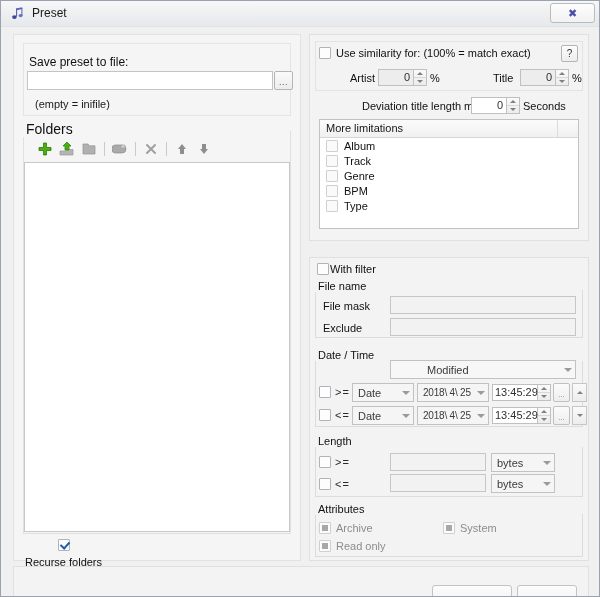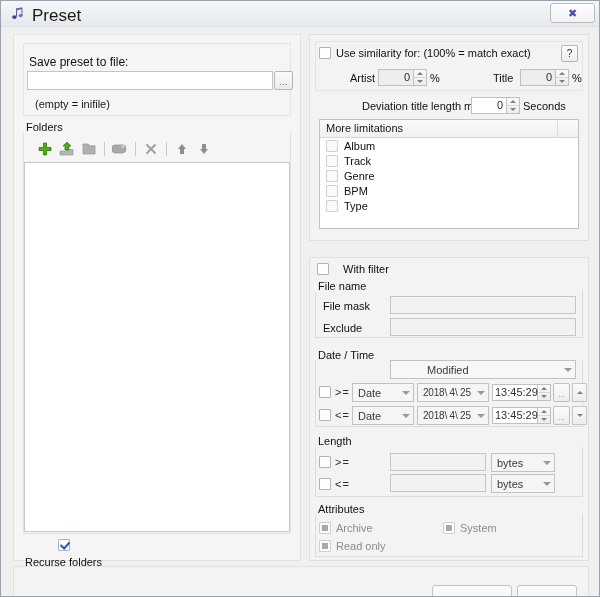--- a/index.html
+++ b/index.html
@@ -23,21 +23,21 @@
     position:absolute;left:0;top:0;width:600px;height:26px;
     background:linear-gradient(to bottom,#f6f7f8 0%,#eef0f2 45%,#e6e9ec 100%);
     border-bottom:1px solid #dfe3e6;
     box-sizing:border-box;
   }
   .title-icon{
     position:absolute;left:9px;top:5px;width:16px;height:16px;
   }
   .title-text{
     position:absolute;left:31px;top:5px;
-    font-size:17px;color:#1a1a1a;
+    font-size:12px;color:#1a1a1a;
     white-space:nowrap;
   }
   .close-btn{
     position:absolute;right:6px;top:2px;width:45px;height:20px;
     background:linear-gradient(to bottom,#fdfdfd,#f2f2f2);
     border:1px solid #b9bcbf;border-radius:3px;
     box-sizing:border-box;
     display:flex;align-items:center;justify-content:center;
     cursor:pointer;
   }
@@ -73,21 +73,21 @@
     cursor:pointer;
   }
   #empty-hint{left:34px;top:97px;font-size:11px;color:#1a1a1a;}
 
   
   #folders-group{
     position:absolute;left:22px;top:130px;width:268px;height:403px;
     border:1px solid #e0e0e0;border-top:none;box-sizing:border-box;background:transparent;
   }
   #folders-legend{position:absolute;left:22px;top:120px;background:#f5f5f5;
-     padding:0 3px;font-size:11px;color:#101010;}
+     padding:0 3px;font-size:14px;color:#101010;}
   #folders-toolbar{
     position:absolute;left:23px;top:136px;width:266px;height:24px;
     display:flex;align-items:center;gap:0px;padding-left:10px;box-sizing:border-box;
   }
   .tb-btn{width:22px;height:22px;display:flex;align-items:center;justify-content:center;cursor:pointer;}
   .tb-sep{width:1px;height:14px;background:#cacaca;margin:0 4px;}
   #folders-list{
     position:absolute;left:23px;top:161px;width:266px;height:370px;
     background:#fff;border:1px solid #c8c8c8;box-sizing:border-box;
   }
@@ -147,21 +147,21 @@
     background:linear-gradient(to bottom,#fbfbfb,#f0f0f0);
     border-bottom:1px solid #d6d6d6;
   }
   #limits-header .col1{flex:1;padding:2px 0 0 6px;font-size:11px;color:#151515;border-right:1px solid #dcdcdc;}
   #limits-header .col2{width:20px;}
   .limit-row{height:15px;display:flex;align-items:center;gap:6px;padding-left:6px;cursor:pointer;}
   .limit-row span{font-size:11px;color:#101010;}
 
   
   #right-bottom{left:308px;top:256px;width:280px;height:304px;background:#f3f3f3;border:1px solid #e0e0e0;}
-  #withfilter-row{position:absolute;left:316px;top:262px;display:flex;align-items:center;gap:14px;cursor:pointer;}
+  #withfilter-row{position:absolute;left:316px;top:262px;display:flex;align-items:center;gap:1px;cursor:pointer;}
 
   .group-box{position:absolute;border:1px solid #dcdcdc;border-top:none;box-sizing:border-box;}
   .group-legend{position:absolute;background:#f3f3f3;padding:0 3px;font-size:11px;color:#101010;white-space:nowrap;}
 
   .txt-field{
     position:absolute;height:18px;box-sizing:border-box;
     background:#f2f2f2;border:1px solid #c6c6c6;
     font-family:"Liberation Sans",sans-serif;font-size:11px;padding:1px 3px;color:#303030;outline:none;
   }
   .combo{

